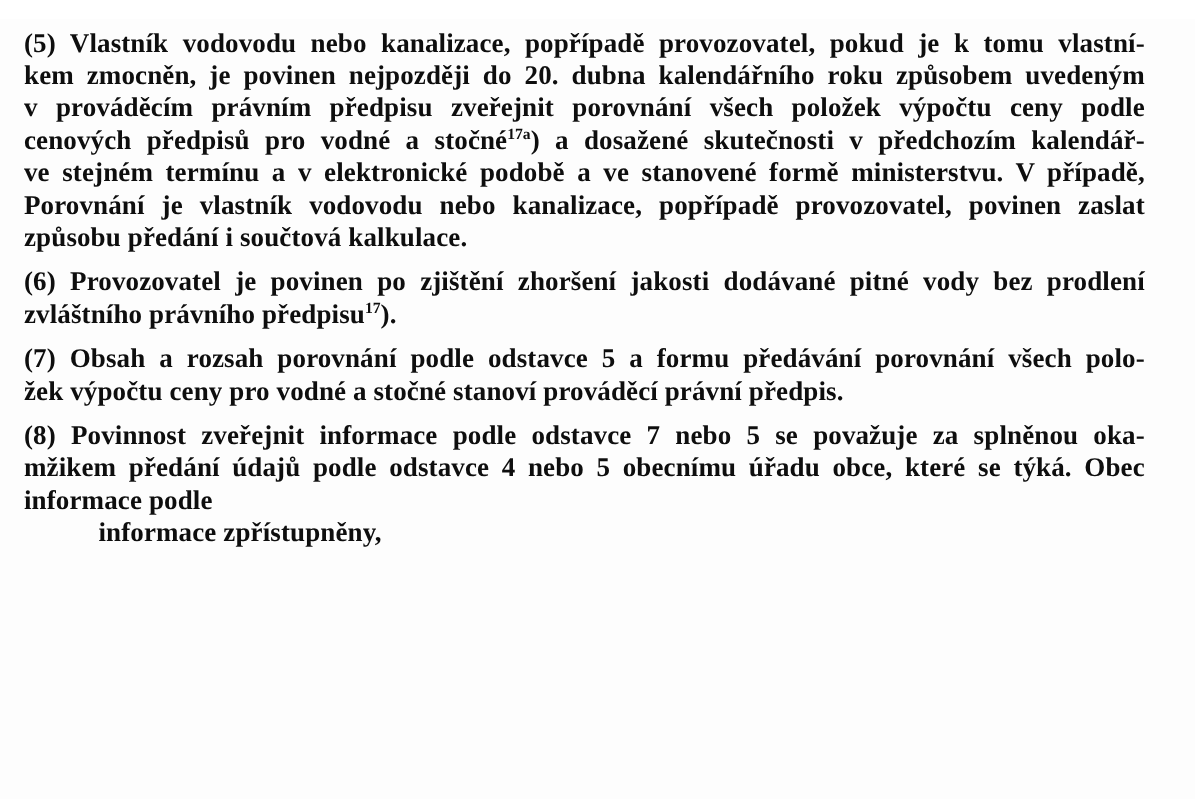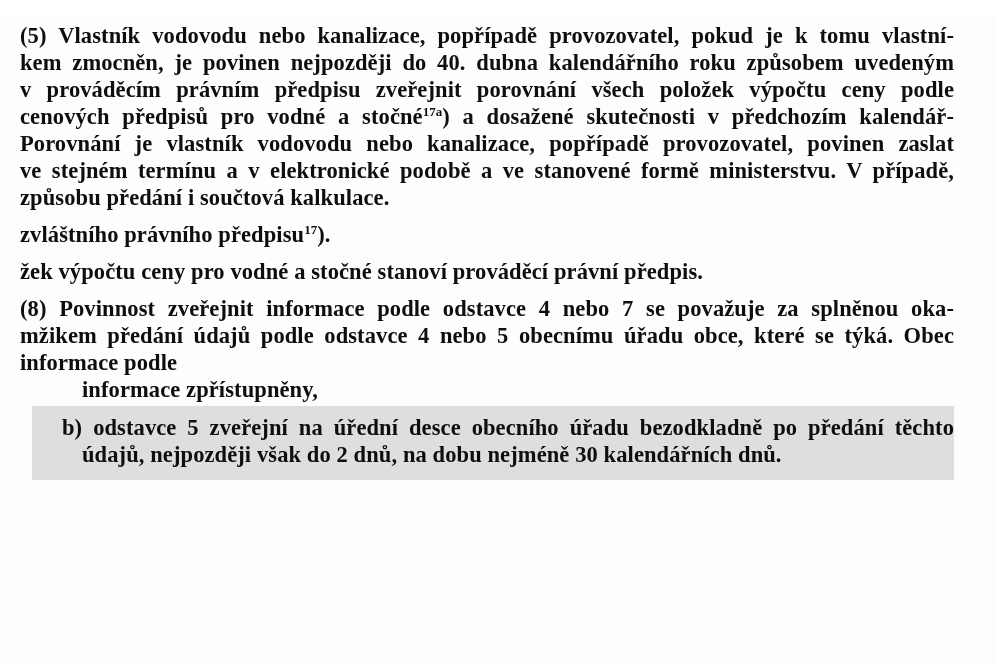--- a/index.html
+++ b/index.html
@@ -56,38 +56,36 @@
   }
   .highlight .line { margin-left: 30px; }
   .highlight .line.wrap { margin-left: 50px; }
 </style>
 </head>
 <body>
 
 <div class="page" style="--page-bg: #fdfdfd; --text-color: #0e0e0e; --highlight-bg: #dedede;">
     <div class="block paragraph">
       <div class="line">(5) Vlastník vodovodu nebo kanalizace, popřípadě provozovatel, pokud je k tomu vlastní-</div>
-      <div class="line">kem zmocněn, je povinen nejpozději do 40. dubna kalendářního roku způsobem uvedeným</div>
+      <div class="line">kem zmocněn, je povinen nejpozději do 20. dubna kalendářního roku způsobem uvedeným</div>
       <div class="line">v prováděcím právním předpisu zveřejnit porovnání všech položek výpočtu ceny podle</div>
       <div class="line">cenových předpisů pro vodné a stočné<sup>17a</sup>) a dosažené skutečnosti v předchozím kalendář-</div>
+      <div class="line">ve stejném termínu a v elektronické podobě a ve stanovené formě ministerstvu. V případě,</div>
       <div class="line">Porovnání je vlastník vodovodu nebo kanalizace, popřípadě provozovatel, povinen zaslat</div>
-      <div class="line">ve stejném termínu a v elektronické podobě a ve stanovené formě ministerstvu. V případě,</div>
       <div class="line last">způsobu předání i součtová kalkulace.</div>
     </div>
     <div class="block paragraph">
+      <div class="line">(6) Provozovatel je povinen po zjištění zhoršení jakosti dodávané pitné vody bez prodlení</div>
       <div class="line last">zvláštního právního předpisu<sup>17</sup>).</div>
     </div>
     <div class="block paragraph">
+      <div class="line">(7) Obsah a rozsah porovnání podle odstavce 5 a formu předávání porovnání všech polo-</div>
       <div class="line last">žek výpočtu ceny pro vodné a stočné stanoví prováděcí právní předpis.</div>
     </div>
     <div class="block paragraph">
-      <div class="line">(8) Povinnost zveřejnit informace podle odstavce 4 nebo 7 se považuje za splněnou oka-</div>
+      <div class="line">(8) Povinnost zveřejnit informace podle odstavce 7 nebo 5 se považuje za splněnou oka-</div>
       <div class="line">mžikem předání údajů podle odstavce 4 nebo 5 obecnímu úřadu obce, které se týká. Obec</div>
       <div class="line last">informace podle</div>
     </div>
     <div class="block item">
       <div class="line last wrap">informace zpřístupněny,</div>
     </div>
-    <div class="block item highlight">
-      <div class="line">b) odstavce 5 zveřejní na úřední desce obecního úřadu bezodkladně po předání těchto</div>
-      <div class="line last wrap">údajů, nejpozději však do 2 dnů, na dobu nejméně 30 kalendářních dnů.</div>
-    </div>
   </div>
 
 </body></html>

